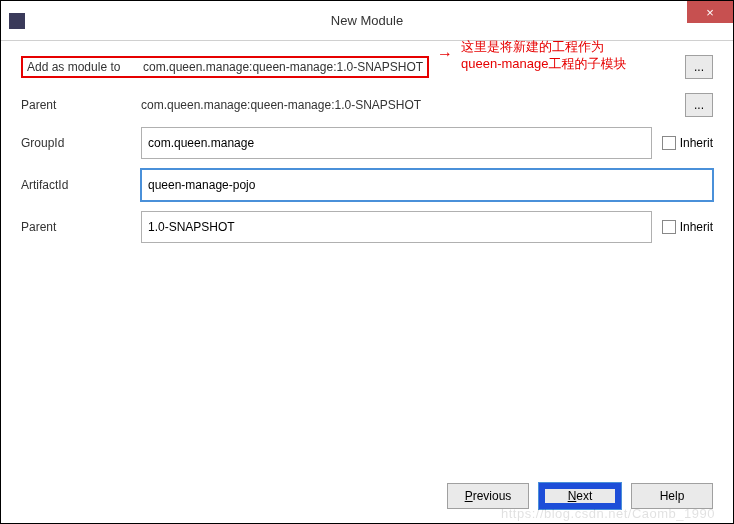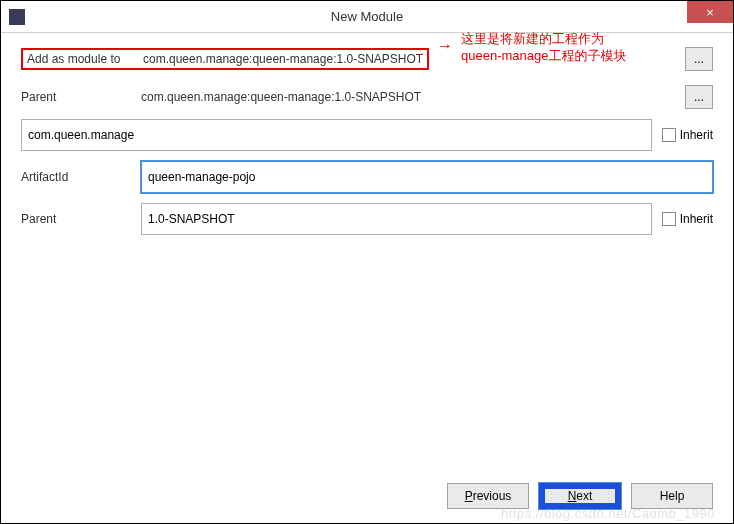--- a/index.html
+++ b/index.html
@@ -7,21 +7,21 @@
       font-family: "Segoe UI", Tahoma, sans-serif;
       font-size: 12px;
       background: #fff;
       width: 734px;
       height: 524px;
       border: 1px solid #000;
       position: relative;
       overflow: hidden;
     }
     .titlebar {
-      height: 32px;
+      height: 40px;
       background: #fff;
       border-bottom: 1px solid #d0d0d0;
       display: flex;
       align-items: center;
       position: relative;
     }
     .titlebar-icon {
       width: 16px; height: 16px;
       margin-left: 8px;
       background: #3a3a5a;
@@ -183,20 +183,21 @@
     <div>queen-manage工程的子模块</div>
   </div>
 
   <div class="row">
     <span class="row-label">Parent</span>
     <span class="row-value">com.queen.manage:queen-manage:1.0-SNAPSHOT</span>
     <button class="ellipsis-btn">...</button>
   </div>
 
   <div class="row">
+    <span class="row-label">GroupId</span>
     <input class="row-input" value="com.queen.manage" style="">
     <div class="inherit-ctrl">
       <div class="inherit-cb"></div>
       <span>Inherit</span>
     </div>
   </div>
 
   <div class="row">
     <span class="row-label">ArtifactId</span>
     <input class="row-input focused" value="queen-manage-pojo" style="">

